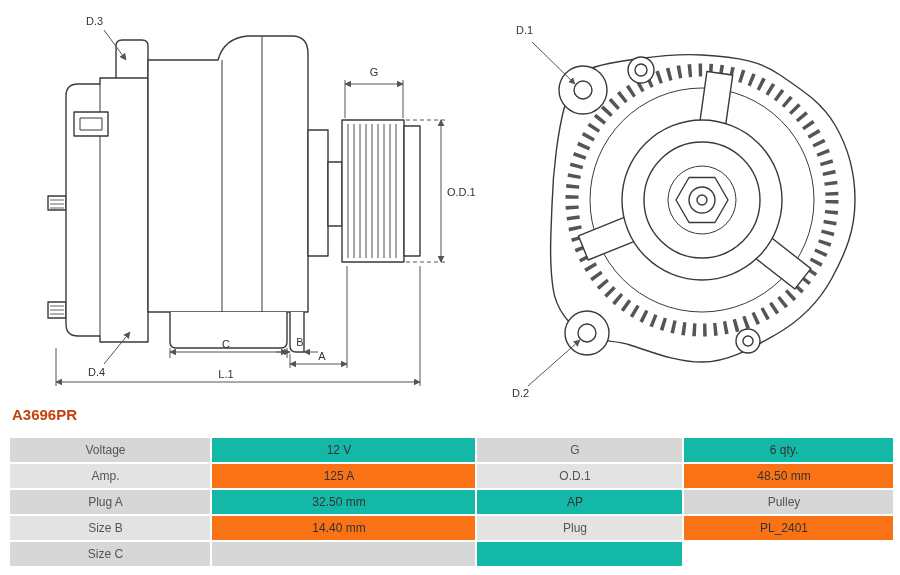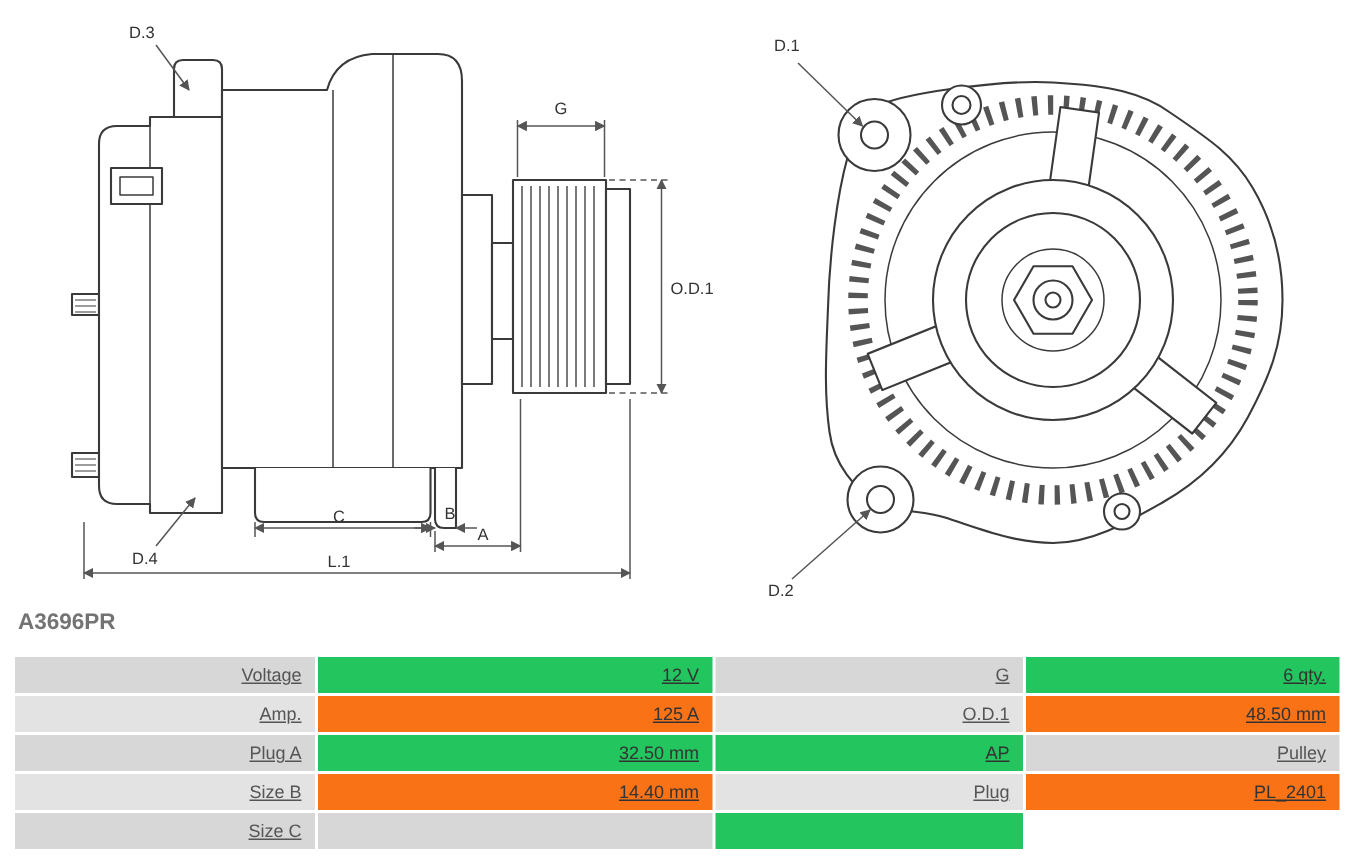--- a/index.html
+++ b/index.html
@@ -8,36 +8,36 @@
     background:#ffffff;
     font-family:"Liberation Sans", sans-serif;
   }
   .drawing { position:absolute; top:0; left:0; }
   svg text {
     font-family:"Liberation Sans", sans-serif;
     font-size:11px; fill:#333; stroke:none;
   }
   .part-number {
     position:absolute; left:12px; top:406px;
-    font-size:15px; font-weight:700; color:#737373;
+    font-size:15px; font-weight:700; color:#c2410c;
     text-decoration:none; cursor:pointer;
   }
   .spec-table {
     position:absolute; left:10px; top:438px; width:883px;
     display:grid; grid-template-columns:200px 263px 205px 209px;
     gap:2px; font-size:12px;
   }
   .cell {
-    height:24px; line-height:24px; text-align:right;
-    padding-right:9px; box-sizing:border-box; white-space:nowrap;text-decoration:underline;
+    height:24px; line-height:24px; text-align:center;
+    padding-right:9px; box-sizing:border-box; white-space:nowrap;
   }
   .lbl { color:#555; }
   .val { color:#333; }
   .odd.lbl  { background:#d7d7d7; }
-  .odd.val  { background:#22c55e; }
+  .odd.val  { background:#14b8a6; }
   .even.lbl { background:#e3e3e3; }
   .even.val { background:#f97316; }
 </style>
 </head>
 <body>
 
 <svg class="drawing" width="900" height="404" viewBox="0 0 900 404">
   <defs>
     <marker id="arw" viewBox="0 0 10 10" refX="9" refY="5" markerWidth="7" markerHeight="7" orient="auto-start-reverse">
       <path d="M0,0 L10,5 L0,10 z" fill="#555"></path>

